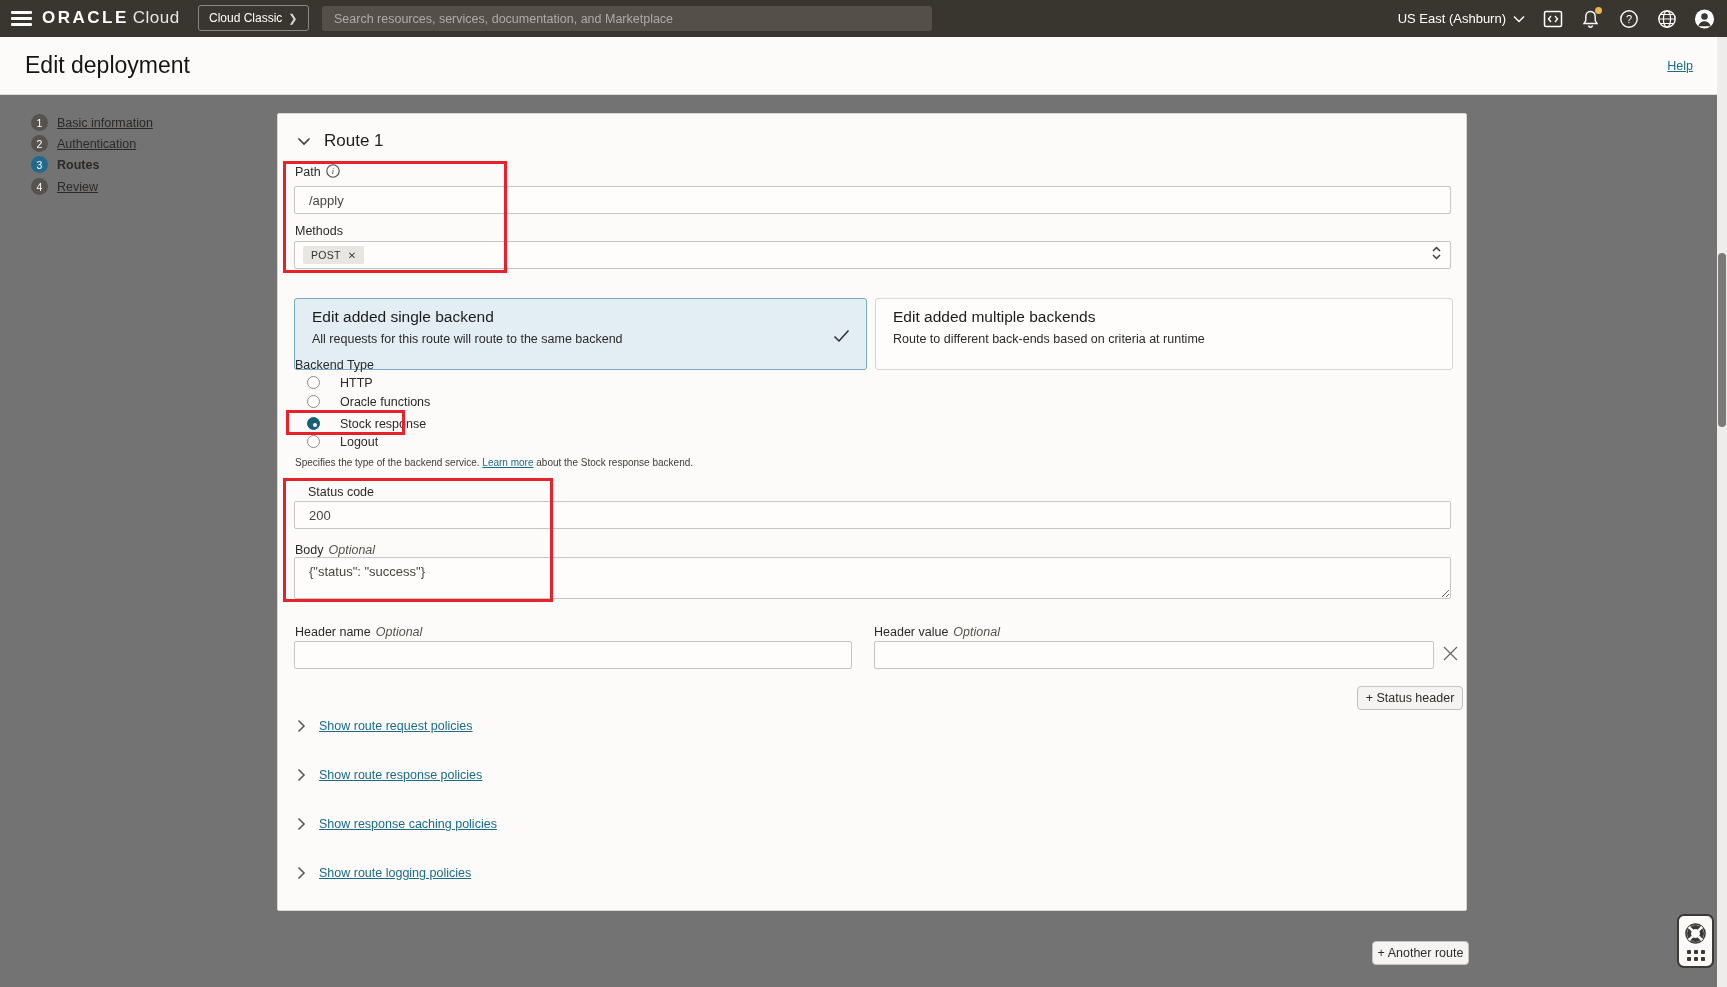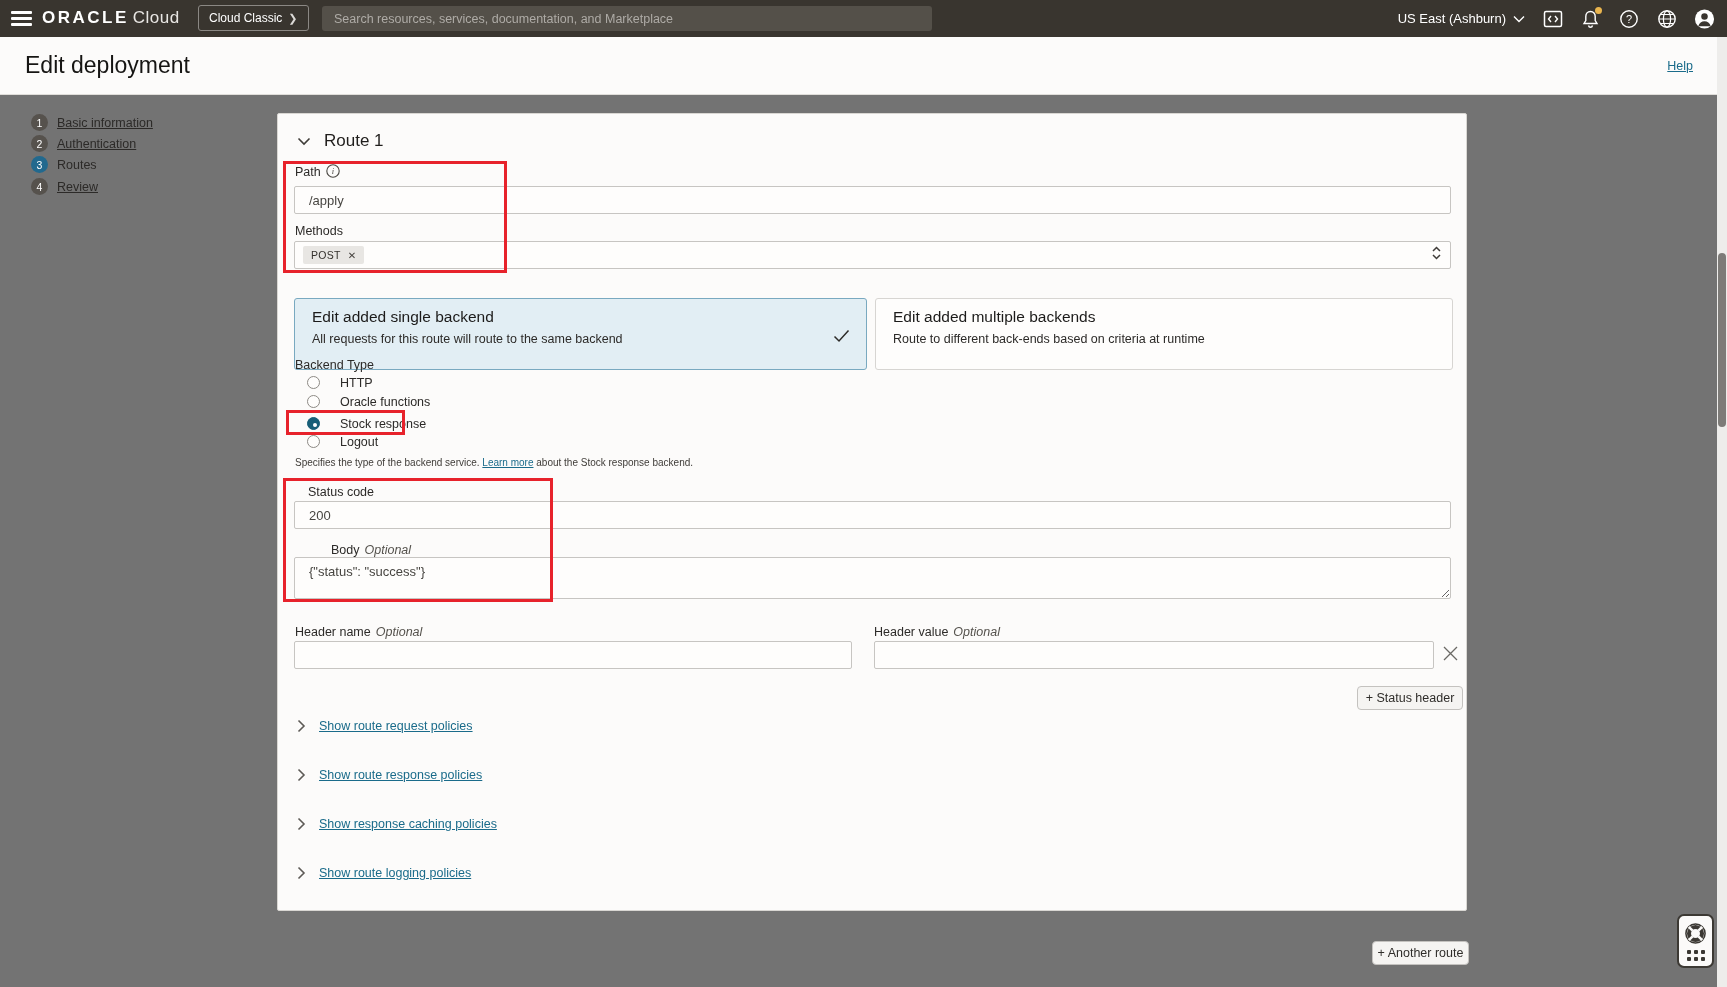--- a/index.html
+++ b/index.html
@@ -28,21 +28,21 @@
   .pagehead { position:absolute; left:0; top:37px; width:1727px; height:58px; background:#fcfbfa; border-bottom:1px solid #e0deda; }
   .pagehead h1 { position:absolute; left:25px; top:15px; font-size:23px; font-weight:400; color:#161513; }
   .help-link { position:absolute; right:34px; top:22px; font-size:12.5px; color:#1a6b8a; text-decoration:underline; cursor:pointer; }
 
   
   .step { position:absolute; left:31px; display:flex; align-items:center; gap:9px; height:17px; }
   .step-num { width:17px; height:17px; border-radius:50%; background:#56524d; color:#fff; font-size:10.5px;
     display:flex; align-items:center; justify-content:center; flex:0 0 auto; }
   .step.active .step-num { background:#22698e; }
   .step-label { font-size:12.5px; color:#2c2a28; text-decoration:underline; cursor:pointer; }
-  .step.active .step-label { font-weight:400; text-decoration:none; cursor:default; }
+  .step.active .step-label { font-weight:700; text-decoration:none; cursor:default; }
 
   
   .card { position:absolute; left:277px; top:113px; width:1190px; height:798px; background:#fcfbfa;
     border:1px solid #d9d7d3; border-radius:2px; }
   .route-title-row { position:absolute; left:19px; top:17px; display:flex; align-items:center; gap:13px; }
   .route-title { font-size:17px; color:#201e1c; }
   label.fld, .fld-label { font-size:12.5px; color:#2c2a28; }
   .opt { font-size:12.5px; color:#55524d; font-style:italic; margin-left:5px; }
   .tin { position:absolute; height:28px; background:#fefdfc; border:1px solid #c7c5c2; border-radius:2px;
     font-size:13px; color:#474541; padding:0 14px; font-family:"Liberation Sans","DejaVu Sans",sans-serif; }
@@ -238,21 +238,21 @@
       <span class="radio-label">Logout</span>
     </div>
 
     <div class="helper">
       <span>Specifies the type of the backend service. </span><a>Learn more</a><span> about the Stock response backend.</span>
     </div>
 
     <div class="fld-label" style="position:absolute; left:30px; top:371px;">Status code</div>
     <input class="tin" style="left: 16px; top: 387px; width: 1157px;" value="200">
 
-    <div style="position:absolute; left:17px; top:426px;margin-left:36px;">
+    <div style="position:absolute; left:17px; top:426px;">
       <span class="fld-label">Body</span><span class="opt">Optional</span>
     </div>
     <textarea class="body-ta" style="">{"status": "success"}</textarea>
 
     <div style="position:absolute; left:17px; top:508px;">
       <span class="fld-label">Header name</span><span class="opt">Optional</span>
     </div>
     <input class="tin" style="left: 16px; top: 527px; width: 558px;">
     <div style="position:absolute; left:596px; top:508px;">
       <span class="fld-label">Header value</span><span class="opt">Optional</span>

